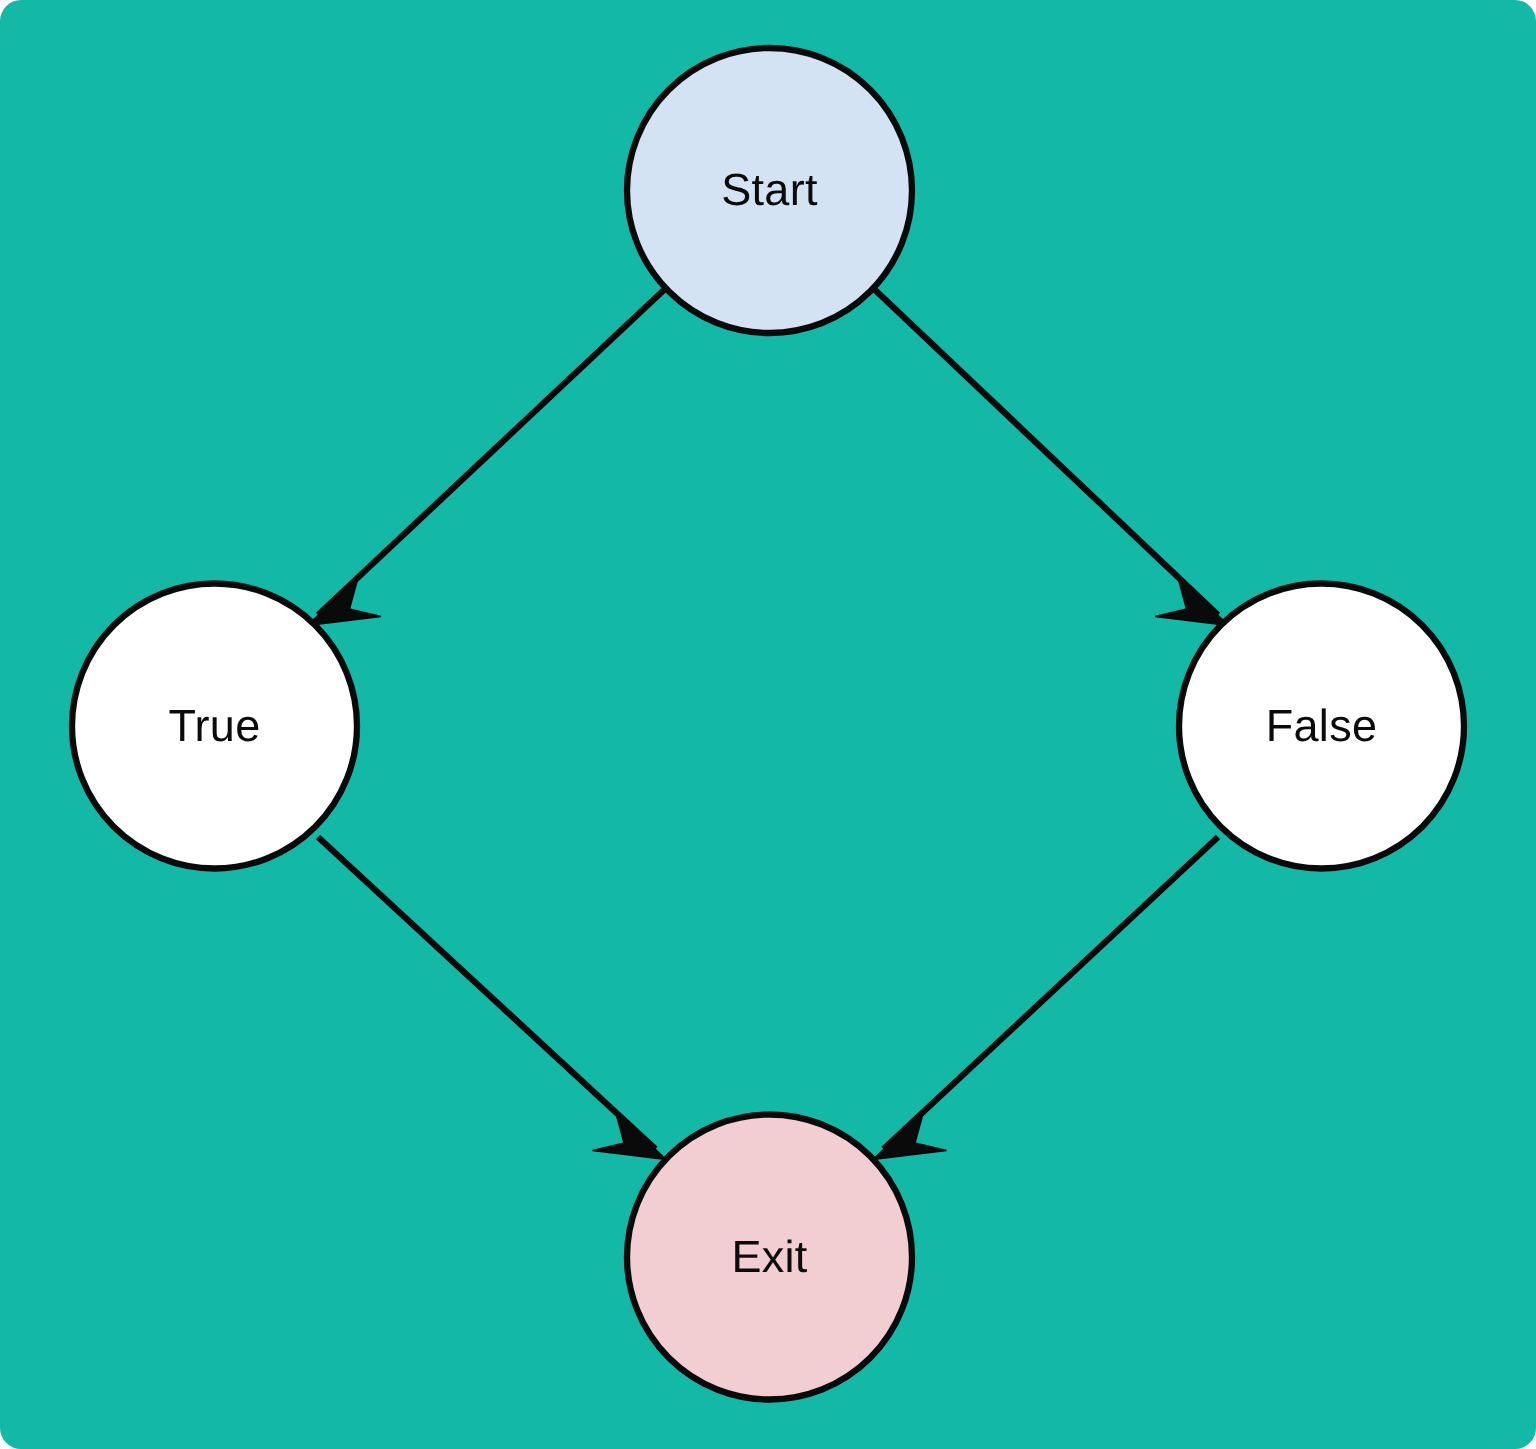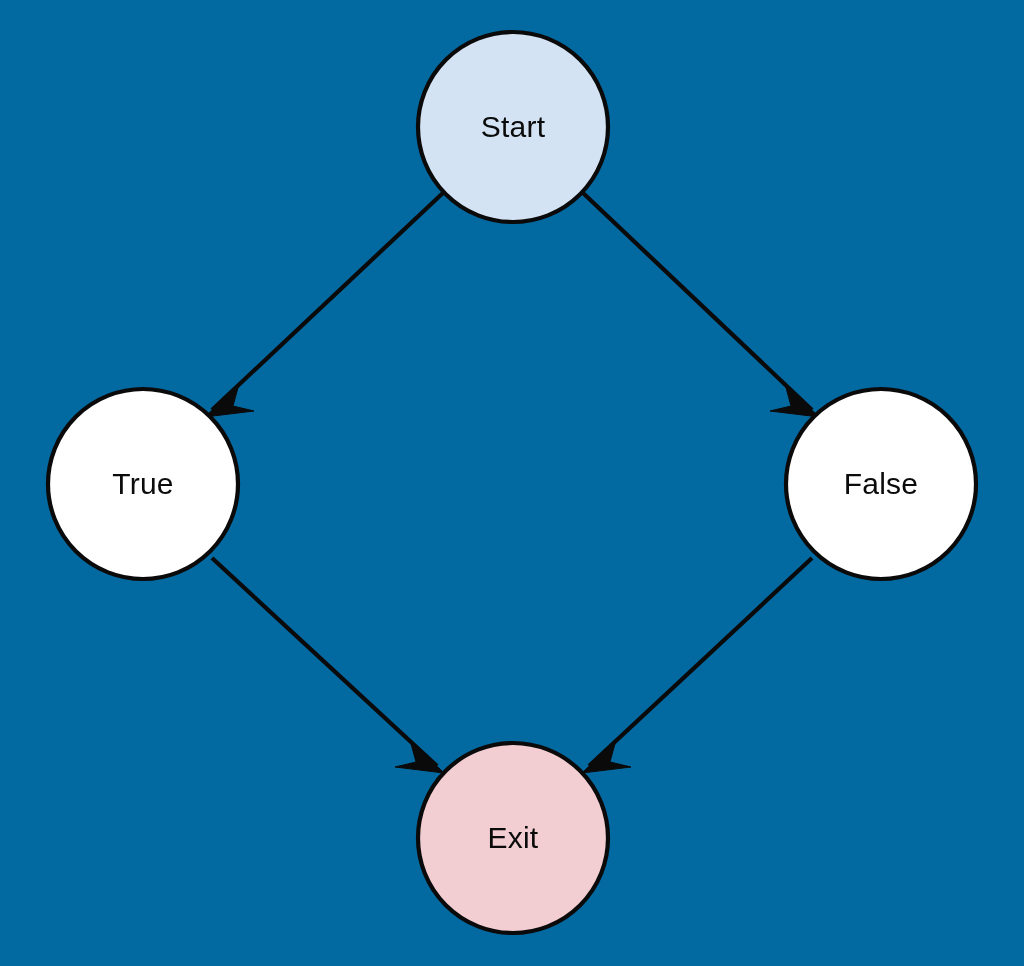--- a/index.html
+++ b/index.html
@@ -11,21 +11,22 @@
   body {
     width: 1024px;
     height: 966px;
     overflow: hidden;
     font-family: "Liberation Sans", sans-serif;
   }
   #diagram-root {
     position: relative;
     width: 1024px;
     height: 966px;
-    background: #0369a1;
+    background: #14b8a6;
+    border-radius: 14px;
   }
   svg#graph {
     display: block;
     width: 1024px;
     height: 966px;
   }
   .node-circle {
     stroke: #0a0a0a;
     stroke-width: 4.2;
   }

